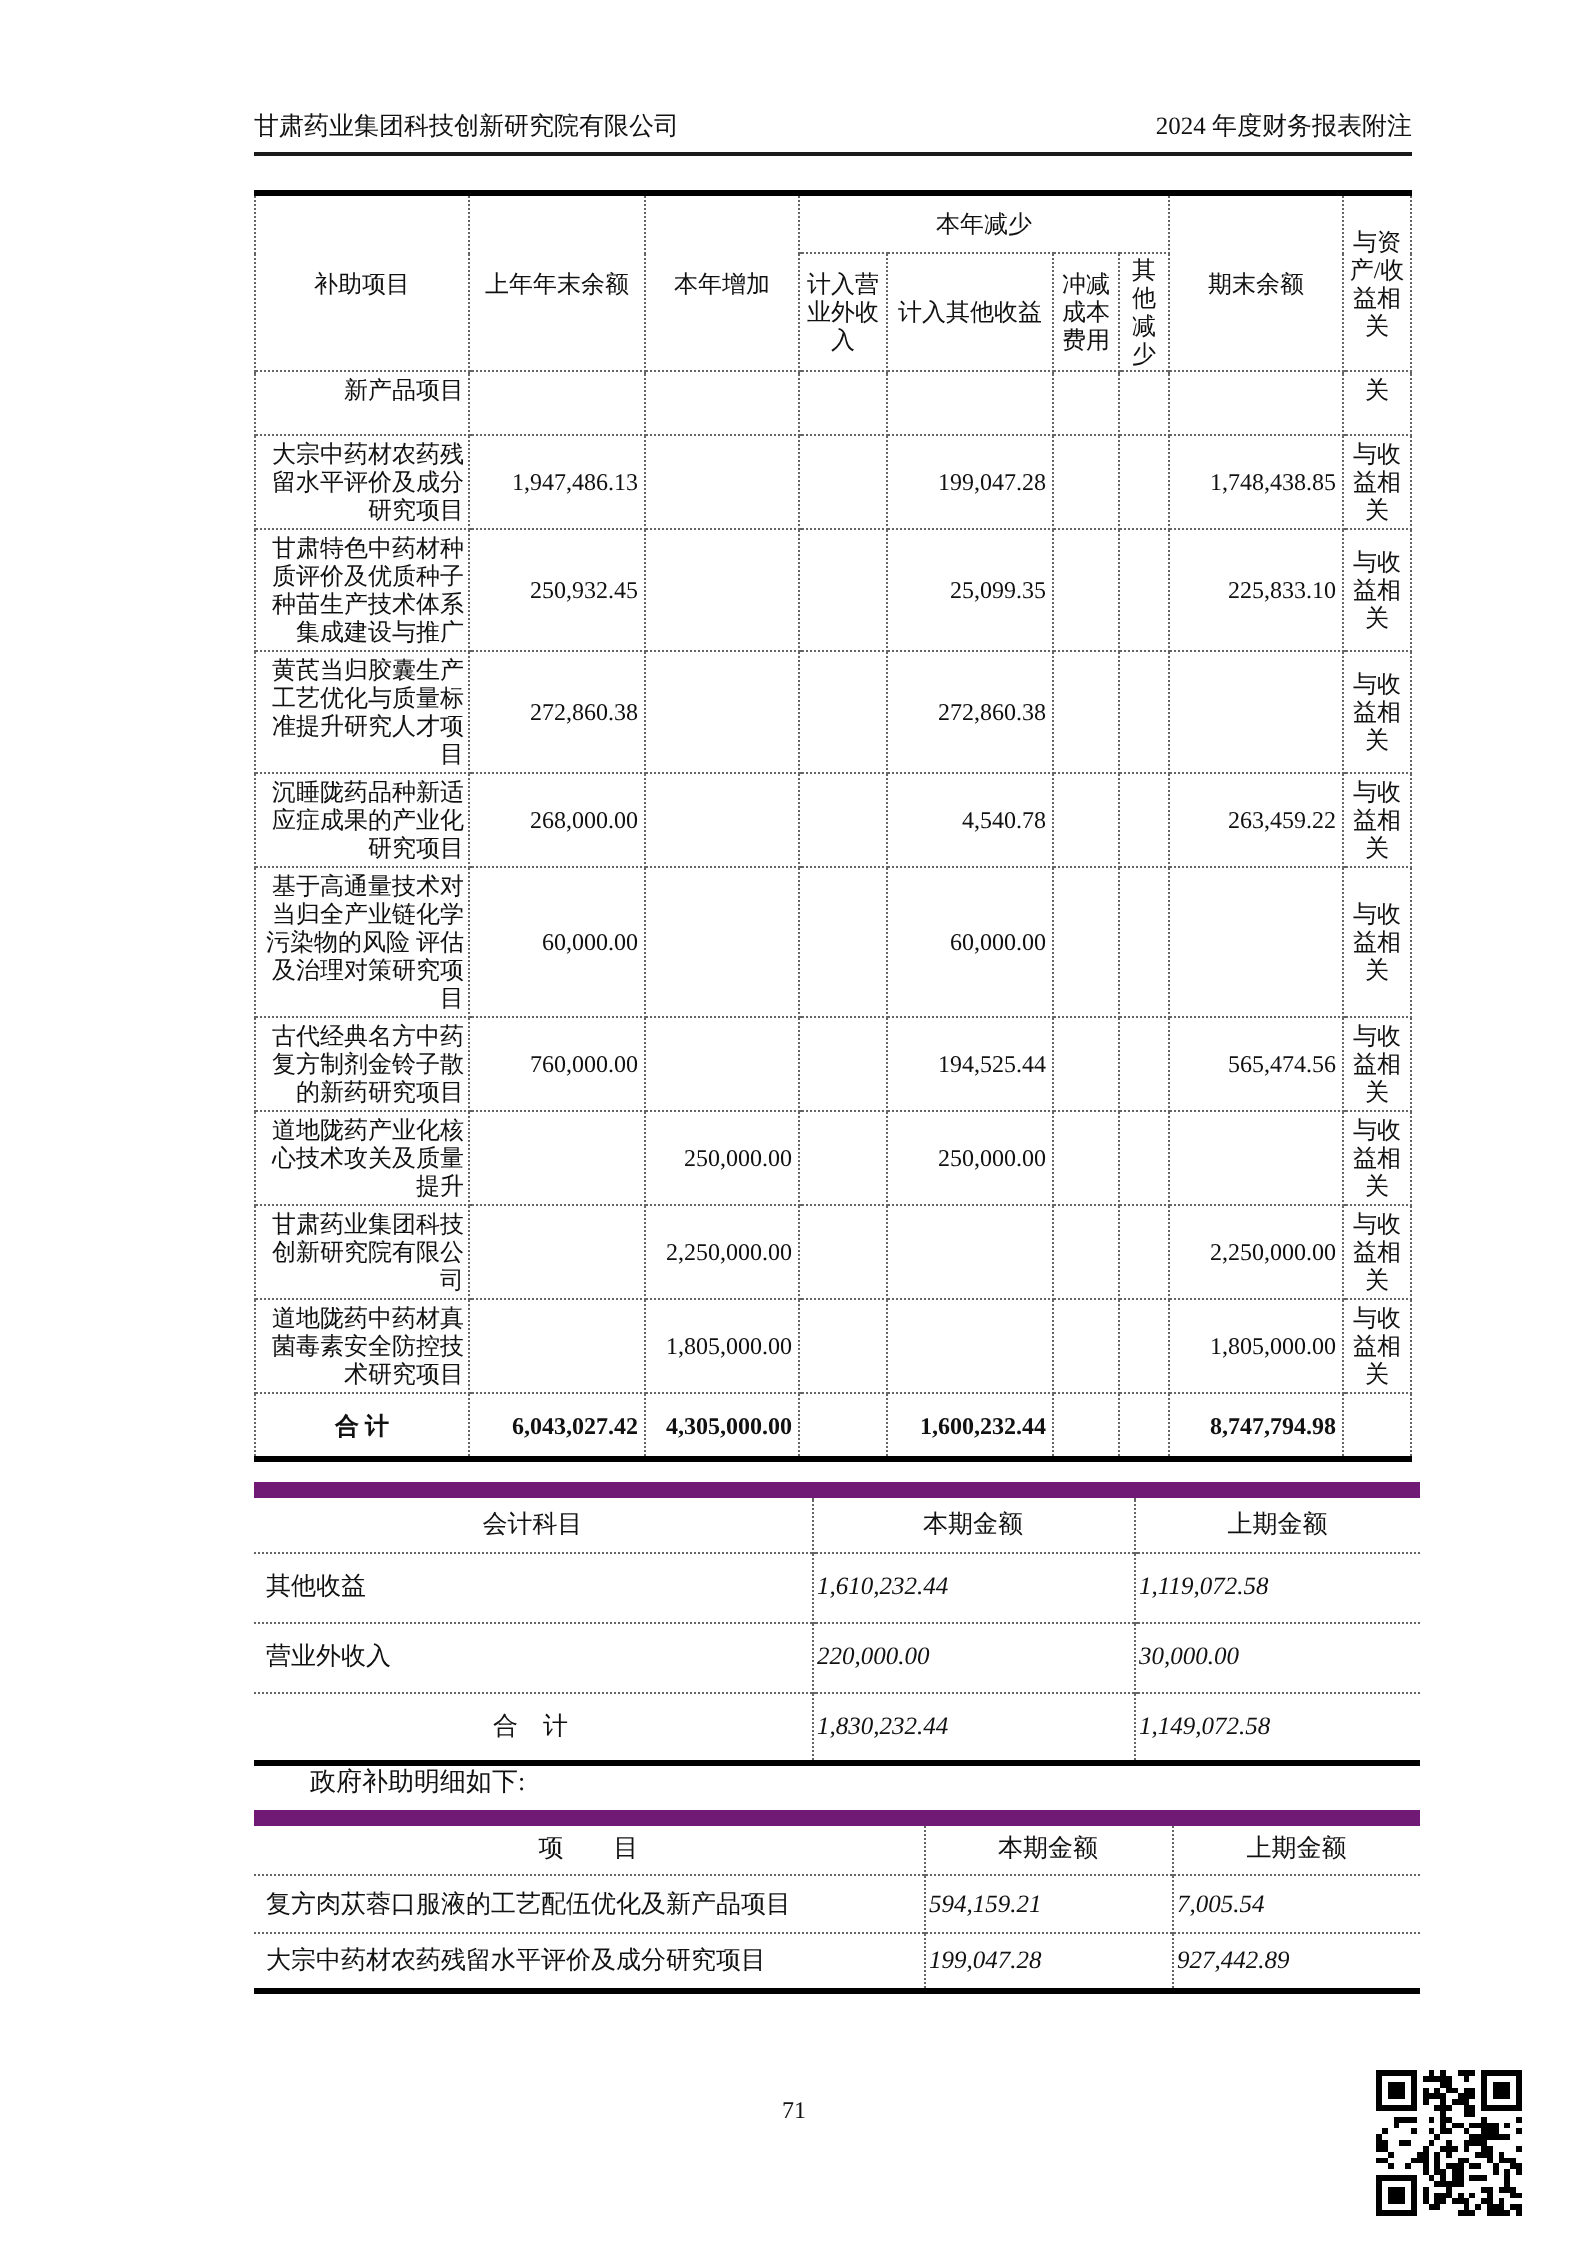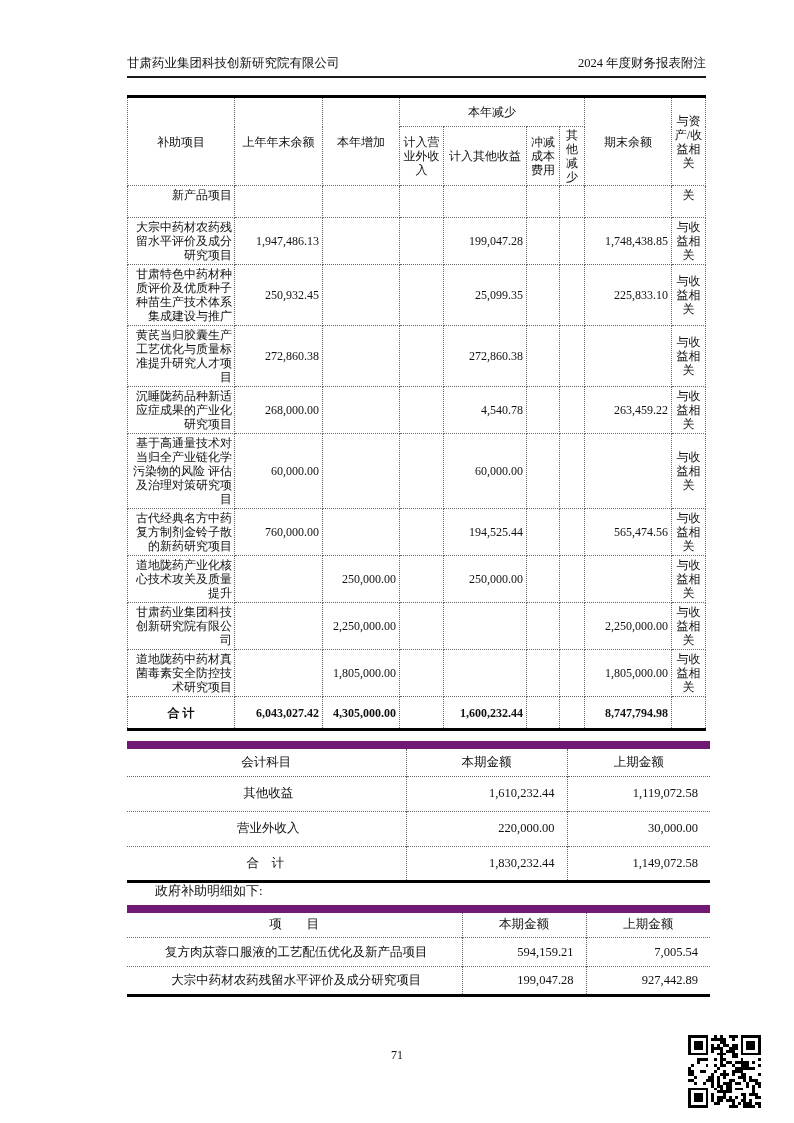--- a/index.html
+++ b/index.html
@@ -52,22 +52,22 @@
     font-size:12.5px;line-height:15px;padding:2px;vertical-align:middle;
   }
   .t-sub th+th,.t-sub td+td,.t-det th+th,.t-det td+td{border-left:1px dotted #666;}
   .t-sub tbody td{border-top:1px dotted #666;}
   .t-det tbody td{border-top:1px dotted #666;}
   .t-sub thead tr{height:31px;}
   .t-sub tbody tr{height:35px;}
   .t-det thead tr{height:29px;}
   .t-det tbody tr{height:29px;}
   .t-sub th,.t-det th{text-align:center;}
-  .t-sub td:first-child,.t-det td:first-child{text-align:center;padding-left:6px;}
-  .t-sub td+td,.t-det td+td{text-align:right;padding-right:12px;}
+  .t-sub td:first-child,.t-det td:first-child{text-align:left;padding-left:6px;}
+  .t-sub td+td,.t-det td+td{padding-right:12px;font-style:italic;}
   .t-sub .total-row td:first-child{text-align:center;padding-left:0;}
   
   .page-num{position:absolute;left:0;top:1048px;width:794px;text-align:center;font-size:12px;}
   
   .qr{position:absolute;left:688px;top:1035px;width:73px;height:73px;}
 </style>
 </head>
 <body>
 
 <div class="content">

